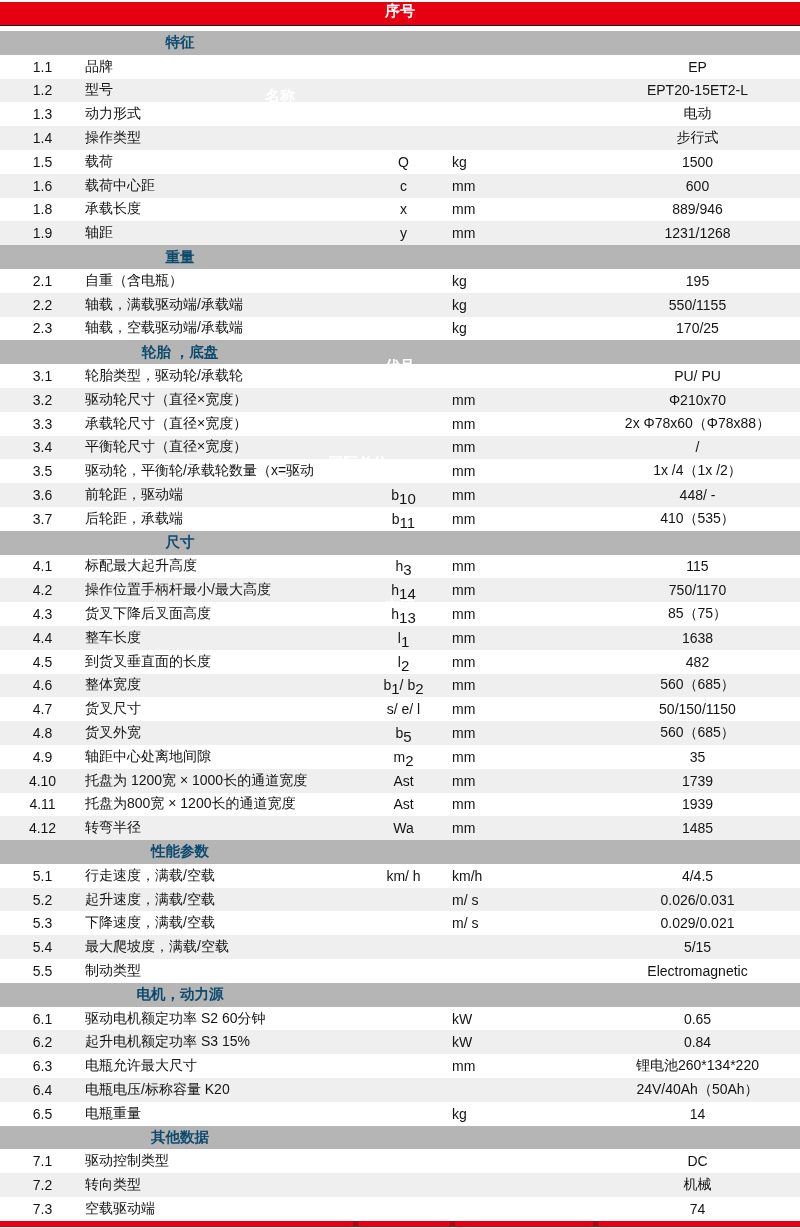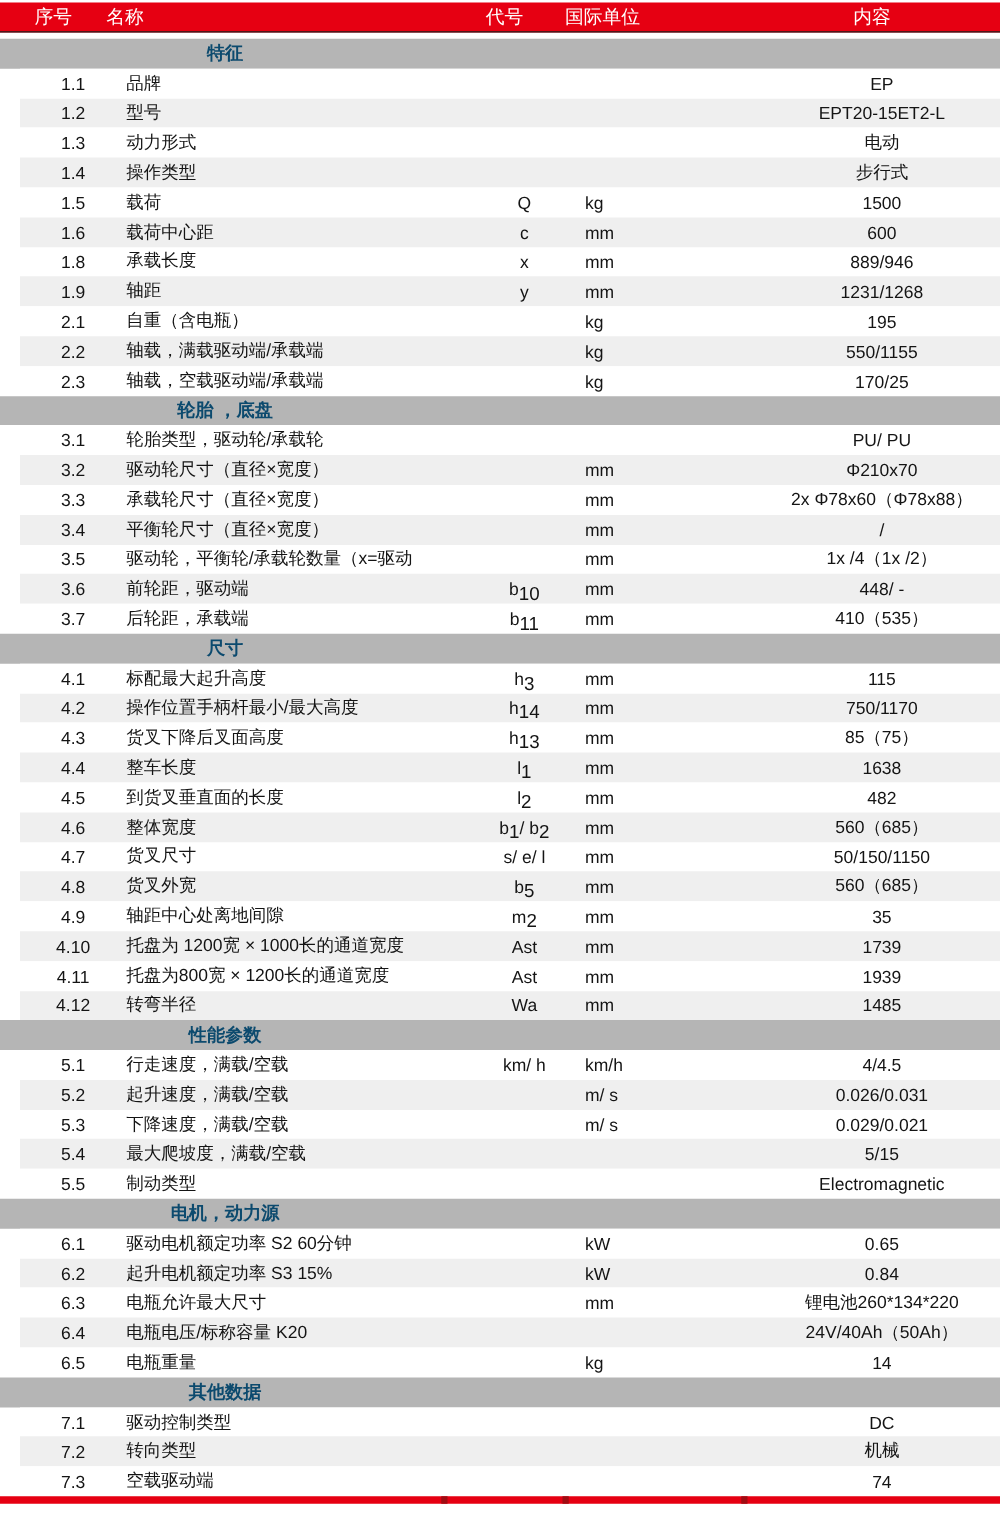--- a/index.html
+++ b/index.html
@@ -12,37 +12,37 @@
   html,body{margin:0;padding:0;}
   body{
     width:800px;height:1228px;overflow:hidden;background:#fff;
     font-family:"Liberation Sans","DejaVu Sans",sans-serif;
     color:#111;
   }
   .thead{
     margin-top:2px;height:24px;background:var(--red);
     border-bottom:1px solid #1f1f1f;
     display:flex;align-items:center;
-    color:#fff;font-weight:normal;font-size:15px;
+    color:#fff;font-weight:bold;font-size:15px;flex-direction:column;
   }
   .tbody{margin-top:5px;}
   .c-idx{width:85px;text-align:center;flex:0 0 85px;}
   .c-name{width:270px;text-align:left;flex:0 0 270px;white-space:nowrap;overflow:hidden;}
   .c-code{width:97px;text-align:center;flex:0 0 97px;white-space:nowrap;}
   .c-unit{width:143px;text-align:left;flex:0 0 143px;}
   .c-val{flex:1;text-align:center;white-space:nowrap;}
   .section-bar{
     height:var(--row-h);background:var(--section-gray);
     display:flex;align-items:center;
     font-weight:bold;font-size:14.5px;color:#0c4a6e;
   }
   .section-bar .label{width:360px;text-align:center;}
   .row{
     height:var(--row-h);display:flex;align-items:center;
-    font-size:14px;color:#141414;background:#fff;margin-left:16px;
+    font-size:14px;color:#141414;background:#fff;
   }
   .row.alt{background:var(--stripe);}
   sub{font-size:15px;line-height:0;}
   .footer-bar{height:6px;background:var(--red);position:relative;}
   .footer-bar .tick{position:absolute;top:0;height:100%;width:5px;background:#a00d12;}
   .tick.t1{left:353px;} .tick.t2{left:450px;} .tick.t3{left:593px;}
 </style>
 </head>
 <body>
 
@@ -118,20 +118,23 @@
   </div>
 
   <div class="row alt">
     <span class="c-idx">1.9</span>
     <span class="c-name">轴距</span>
     <span class="c-code">y</span>
     <span class="c-unit">mm</span>
     <span class="c-val">1231/1268</span>
   </div>
 
+  <div class="section-bar">
+    <span class="label">重量</span>
+  </div>
 
   <div class="row">
     <span class="c-idx">2.1</span>
     <span class="c-name">自重（含电瓶）</span>
     <span class="c-code"></span>
     <span class="c-unit">kg</span>
     <span class="c-val">195</span>
   </div>
 
   <div class="row alt">

